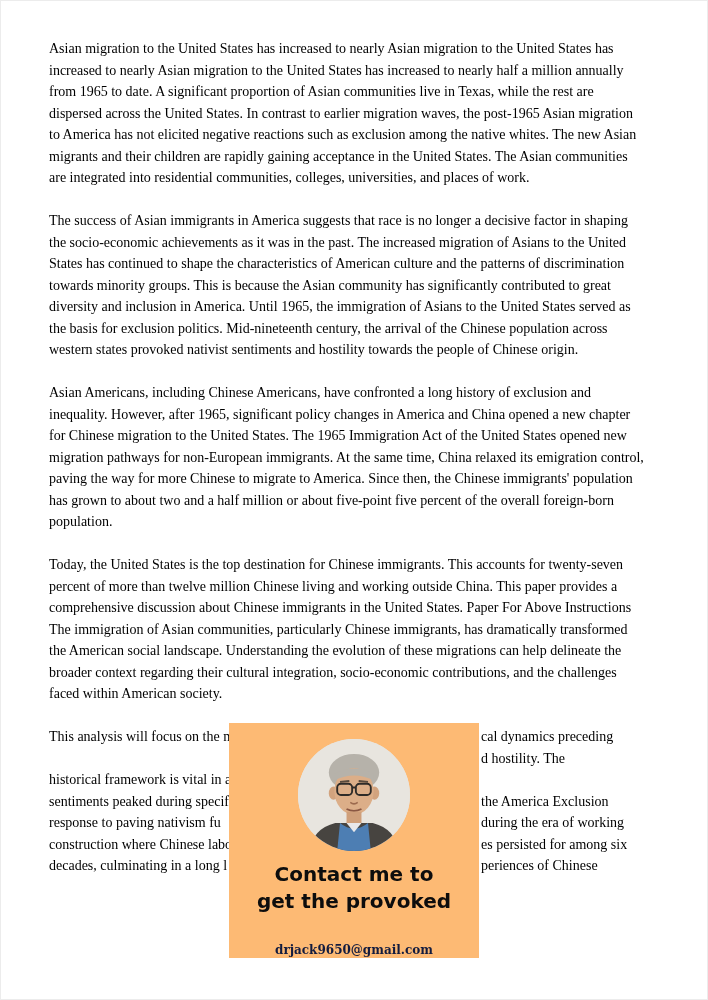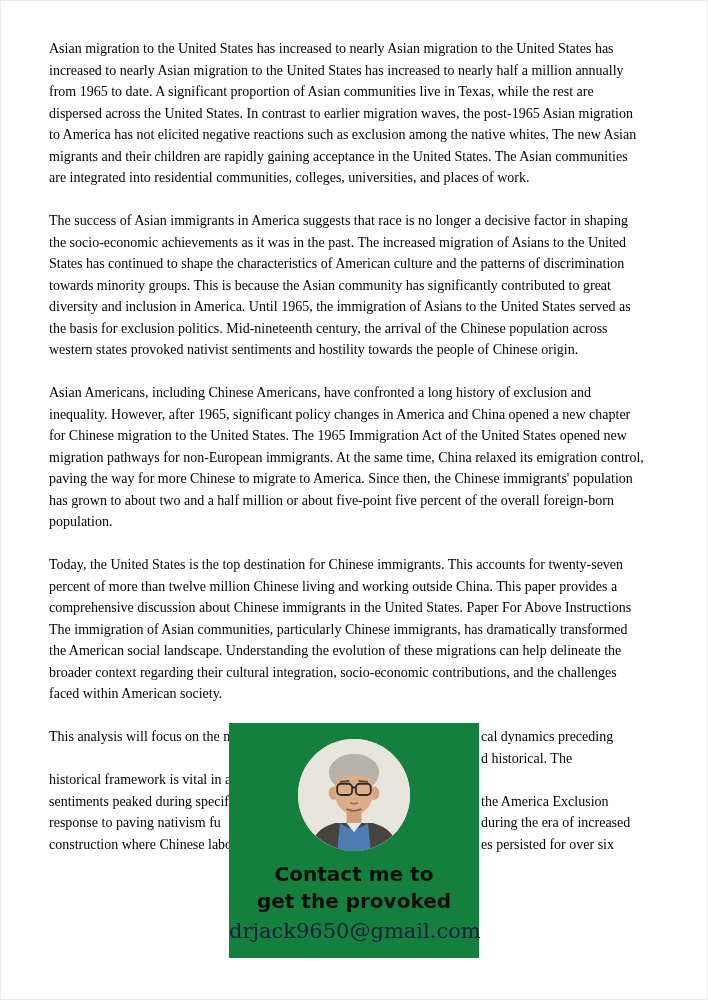--- a/index.html
+++ b/index.html
@@ -30,78 +30,82 @@
   }
   .frag-left { position: absolute; left: 0; top: 0; }
   .frag-right { position: absolute; left: 432px; top: 0; text-align: right; }
 
   .contact-card {
     position: absolute;
     left: 228px;
     top: 722px;
     width: 250px;
     height: 235px;
-    background: #15803d;
+    background: #fdba74;
     text-align: center;
   }
   .avatar-wrap {
     width: 112px;
     height: 112px;
     border-radius: 50%;
     overflow: hidden;
     margin: 16px auto 10px auto;
     background: #e8e5df;
   }
   .contact-heading {
     font-family: "DejaVu Sans", sans-serif;
     font-weight: bold;
     font-size: 20px;
     line-height: 27px;
     color: #0d0d0d;
   }
   .contact-email {
     font-family: "DejaVu Serif", serif;
-    font-weight: normal;
-    font-size: 21px;
+    font-weight: bold;
+    font-size: 12px;
     line-height: 22px;
     color: #131c3f;
-    margin-top: 5px;
+    margin-top: 24px;
   }
 </style>
 </head>
 <body>
 
 <div class="doc">
   <p>Asian migration to the United States has increased to nearly Asian migration to the United States has increased to nearly Asian migration to the United States has increased to nearly half a million annually from 1965 to date. A significant proportion of Asian communities live in Texas, while the rest are dispersed across the United States. In contrast to earlier migration waves, the post-1965 Asian migration to America has not elicited negative reactions such as exclusion among the native whites. The new Asian migrants and their children are rapidly gaining acceptance in the United States. The Asian communities are integrated into residential communities, colleges, universities, and places of work.</p>
   <p>The success of Asian immigrants in America suggests that race is no longer a decisive factor in shaping the socio-economic achievements as it was in the past. The increased migration of Asians to the United States has continued to shape the characteristics of American culture and the patterns of discrimination towards minority groups. This is because the Asian community has significantly contributed to great diversity and inclusion in America. Until 1965, the immigration of Asians to the United States served as the basis for exclusion politics. Mid-nineteenth century, the arrival of the Chinese population across western states provoked nativist sentiments and hostility towards the people of Chinese origin.</p>
   <p>Asian Americans, including Chinese Americans, have confronted a long history of exclusion and inequality. However, after 1965, significant policy changes in America and China opened a new chapter for Chinese migration to the United States. The 1965 Immigration Act of the United States opened new migration pathways for non-European immigrants. At the same time, China relaxed its emigration control, paving the way for more Chinese to migrate to America. Since then, the Chinese immigrants' population has grown to about two and a half million or about five-point five percent of the overall foreign-born population.</p>
   <p>Today, the United States is the top destination for Chinese immigrants. This accounts for twenty-seven percent of more than twelve million Chinese living and working outside China. This paper provides a comprehensive discussion about Chinese immigrants in the United States. Paper For Above Instructions The immigration of Asian communities, particularly Chinese immigrants, has dramatically transformed the American social landscape. Understanding the evolution of these migrations can help delineate the broader context regarding their cultural integration, socio-economic contributions, and the challenges faced within American society.</p>
 
   <div class="obscured-para">
     <div class="obscured-line">
       <span class="frag-left">This analysis will focus on the m</span>
       <span class="frag-right">cal dynamics preceding</span>
     </div>
     <div class="obscured-line">
-      <span class="frag-right">d historical. The</span>
+      <span class="frag-right">d hostility. The</span>
     </div>
     <div class="obscured-line">
       <span class="frag-left">historical framework is vital in a</span>
     </div>
     <div class="obscured-line">
       <span class="frag-left">sentiments peaked during specifi</span>
       <span class="frag-right">the America Exclusion</span>
     </div>
     <div class="obscured-line">
       <span class="frag-left">response to paving nativism fu</span>
-      <span class="frag-right">during the era of increased</span>
+      <span class="frag-right">during the era of working</span>
     </div>
     <div class="obscured-line">
       <span class="frag-left">construction where Chinese labo</span>
-      <span class="frag-right">es persisted for over six</span>
+      <span class="frag-right">es persisted for among six</span>
+    </div>
+    <div class="obscured-line">
+      <span class="frag-left">decades, culminating in a long l</span>
+      <span class="frag-right">periences of Chinese</span>
     </div>
   </div>
 </div>
 
 <div class="contact-card">
   <div class="avatar-wrap">
     <svg viewBox="0 0 120 120" width="112" height="112">
       <rect width="120" height="120" fill="#e8e5df"></rect>
       <ellipse cx="60" cy="36" rx="27" ry="20" fill="#b6b2aa"></ellipse>
       <ellipse cx="38" cy="58" rx="5" ry="7" fill="#d2a37e"></ellipse>

